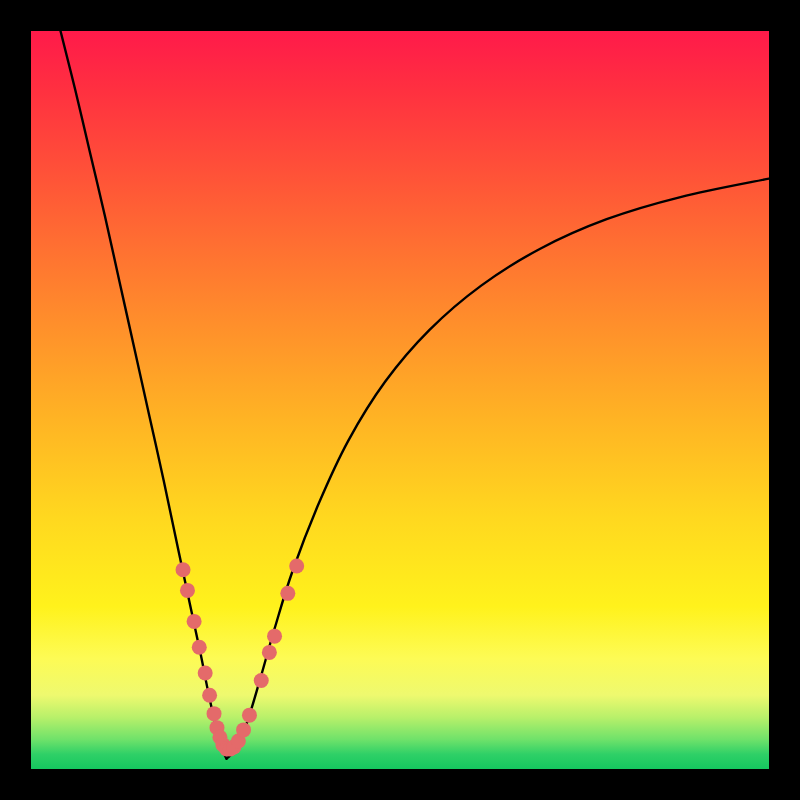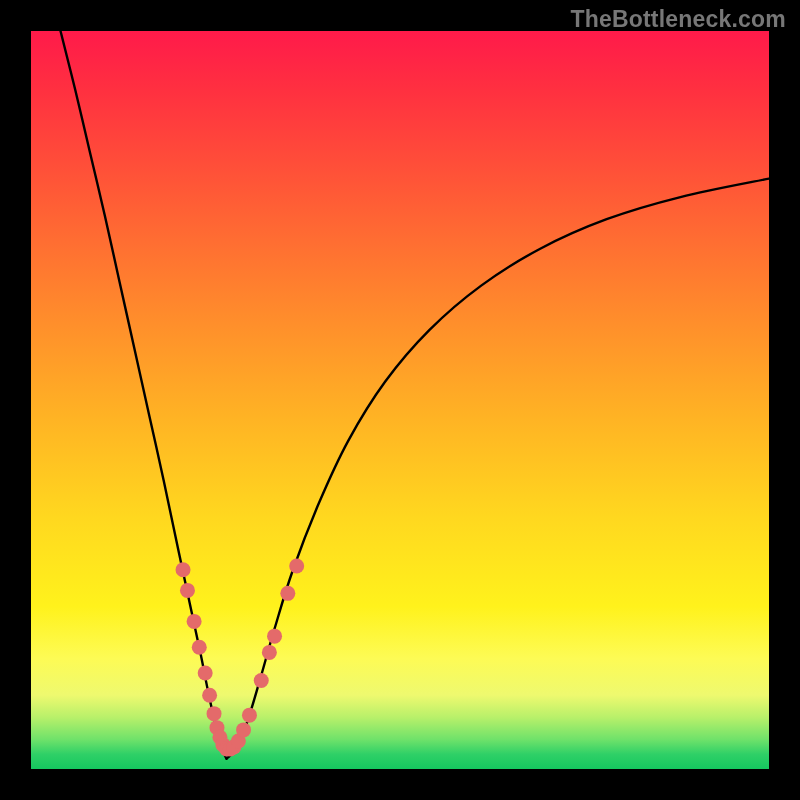--- a/index.html
+++ b/index.html
@@ -71,21 +71,20 @@
     fill: #e46a6a;
     stroke: none;
   }
 </style>
 </head>
 <body>
 
 <div class="frame">
   <div class="plot-area"></div>
 
-  <div class="watermark">TheBottleneck.com</div>
 
   <svg class="curve" viewBox="0 0 738 738">
     <path id="curve-left" class="curve-path" d="M 29.52 0.00 C 32.18 10.63 38.97 37.12 44.28 59.04 C 49.59 80.96 53.73 99.19 59.04 121.77 C 64.35 144.35 68.49 161.25 73.80 184.50 C 79.11 207.75 83.25 227.01 88.56 250.92 C 93.87 274.83 98.01 293.43 103.32 317.34 C 108.63 341.25 112.77 359.85 118.08 383.76 C 123.39 407.67 127.53 425.60 132.84 450.18 C 138.15 474.76 142.95 498.37 147.60 520.29 C 152.25 542.21 154.68 553.35 158.67 571.95 C 162.66 590.55 166.42 607.67 169.74 623.61 C 173.06 639.55 174.46 647.89 177.12 660.51 C 179.78 673.13 181.84 683.09 184.50 693.72 C 187.16 704.35 189.89 713.44 191.88 719.55 C 193.87 725.66 194.91 726.21 195.57 727.67"></path>
     <path id="curve-right" class="curve-path" d="M 195.57 727.67 C 197.56 725.54 202.65 723.30 206.64 715.86 C 210.63 708.42 213.72 698.30 217.71 686.34 C 221.70 674.38 224.13 665.38 228.78 649.44 C 233.43 633.50 237.56 617.71 243.54 597.78 C 249.52 577.85 254.02 561.32 261.99 538.74 C 269.96 516.16 277.86 495.57 287.82 472.32 C 297.78 449.07 305.38 431.51 317.34 409.59 C 329.30 387.67 339.63 370.48 354.24 350.55 C 368.85 330.62 381.25 316.16 398.52 298.89 C 415.79 281.62 430.25 269.22 450.18 254.61 C 470.11 240.00 486.64 229.67 509.22 217.71 C 531.80 205.75 550.40 197.49 575.64 188.19 C 600.88 178.89 620.22 173.36 649.44 166.05 C 678.66 158.74 722.06 150.92 738.00 147.60"></path>
     <g id="markers">
         <circle cx="152.03" cy="538.74" r="7.5" class="marker"></circle>
         <circle cx="156.46" cy="559.40" r="7.5" class="marker"></circle>
         <circle cx="163.10" cy="590.40" r="7.5" class="marker"></circle>
         <circle cx="168.26" cy="616.23" r="7.5" class="marker"></circle>
         <circle cx="174.17" cy="642.06" r="7.5" class="marker"></circle>

